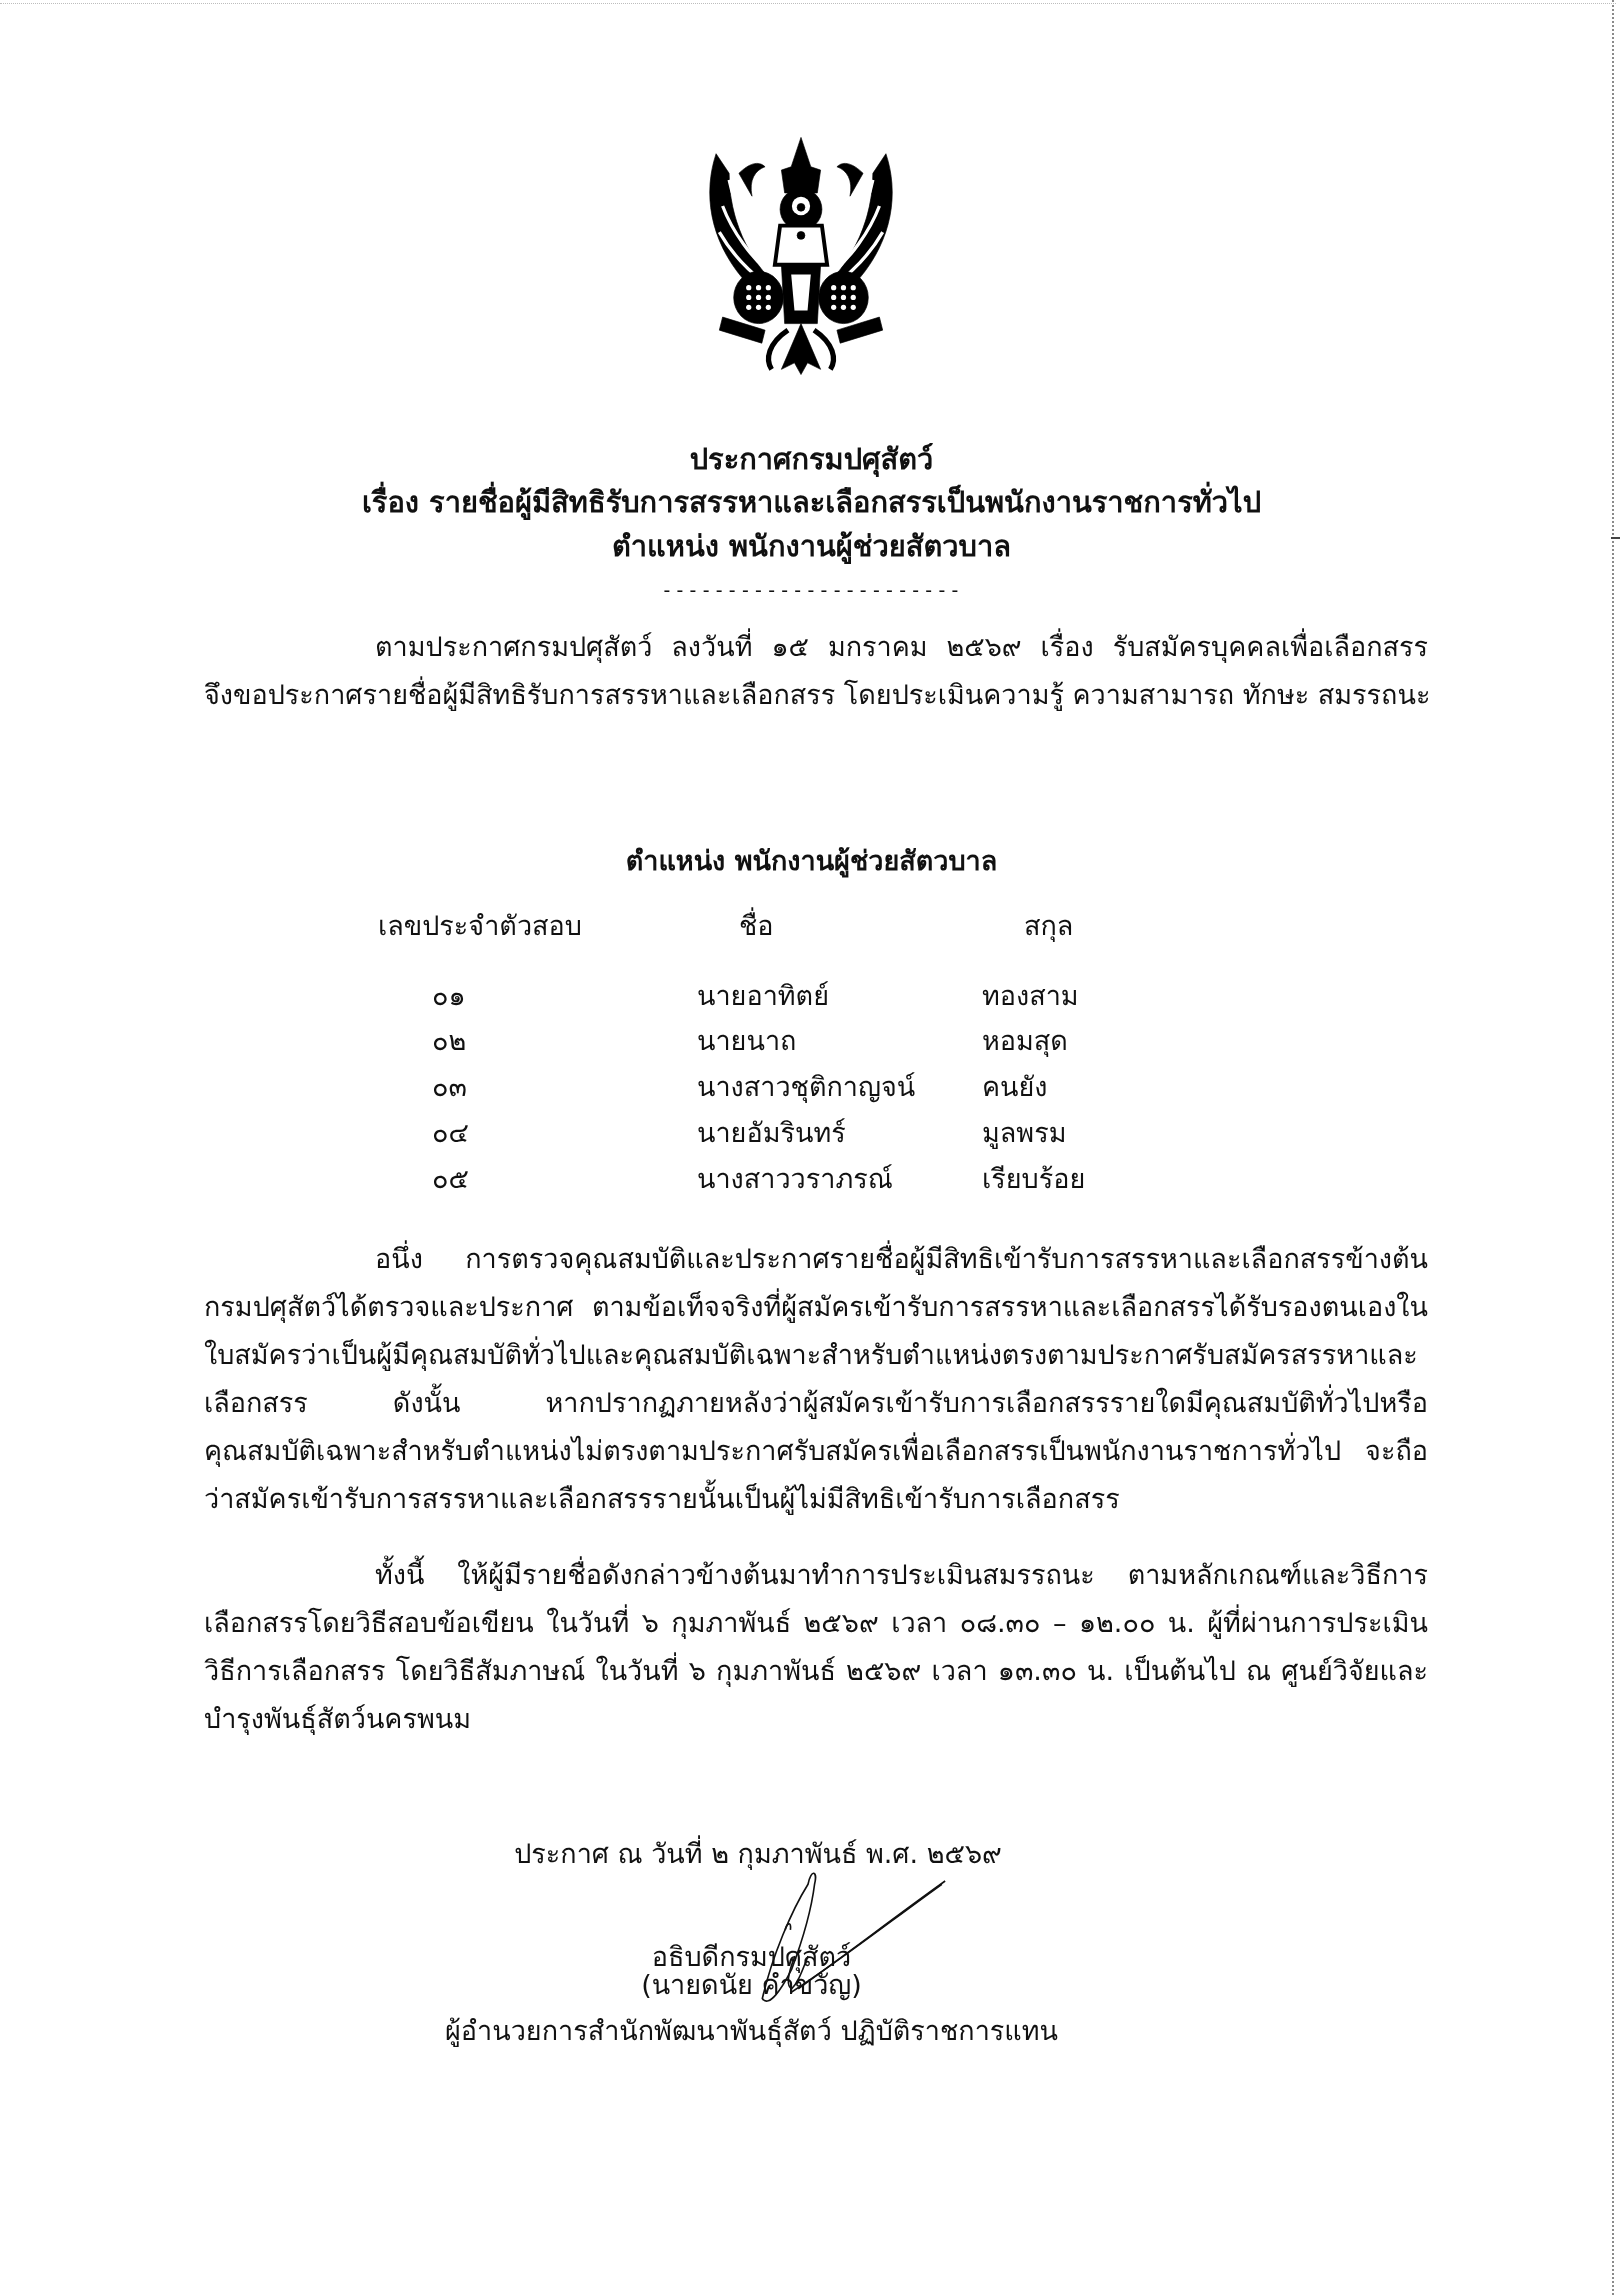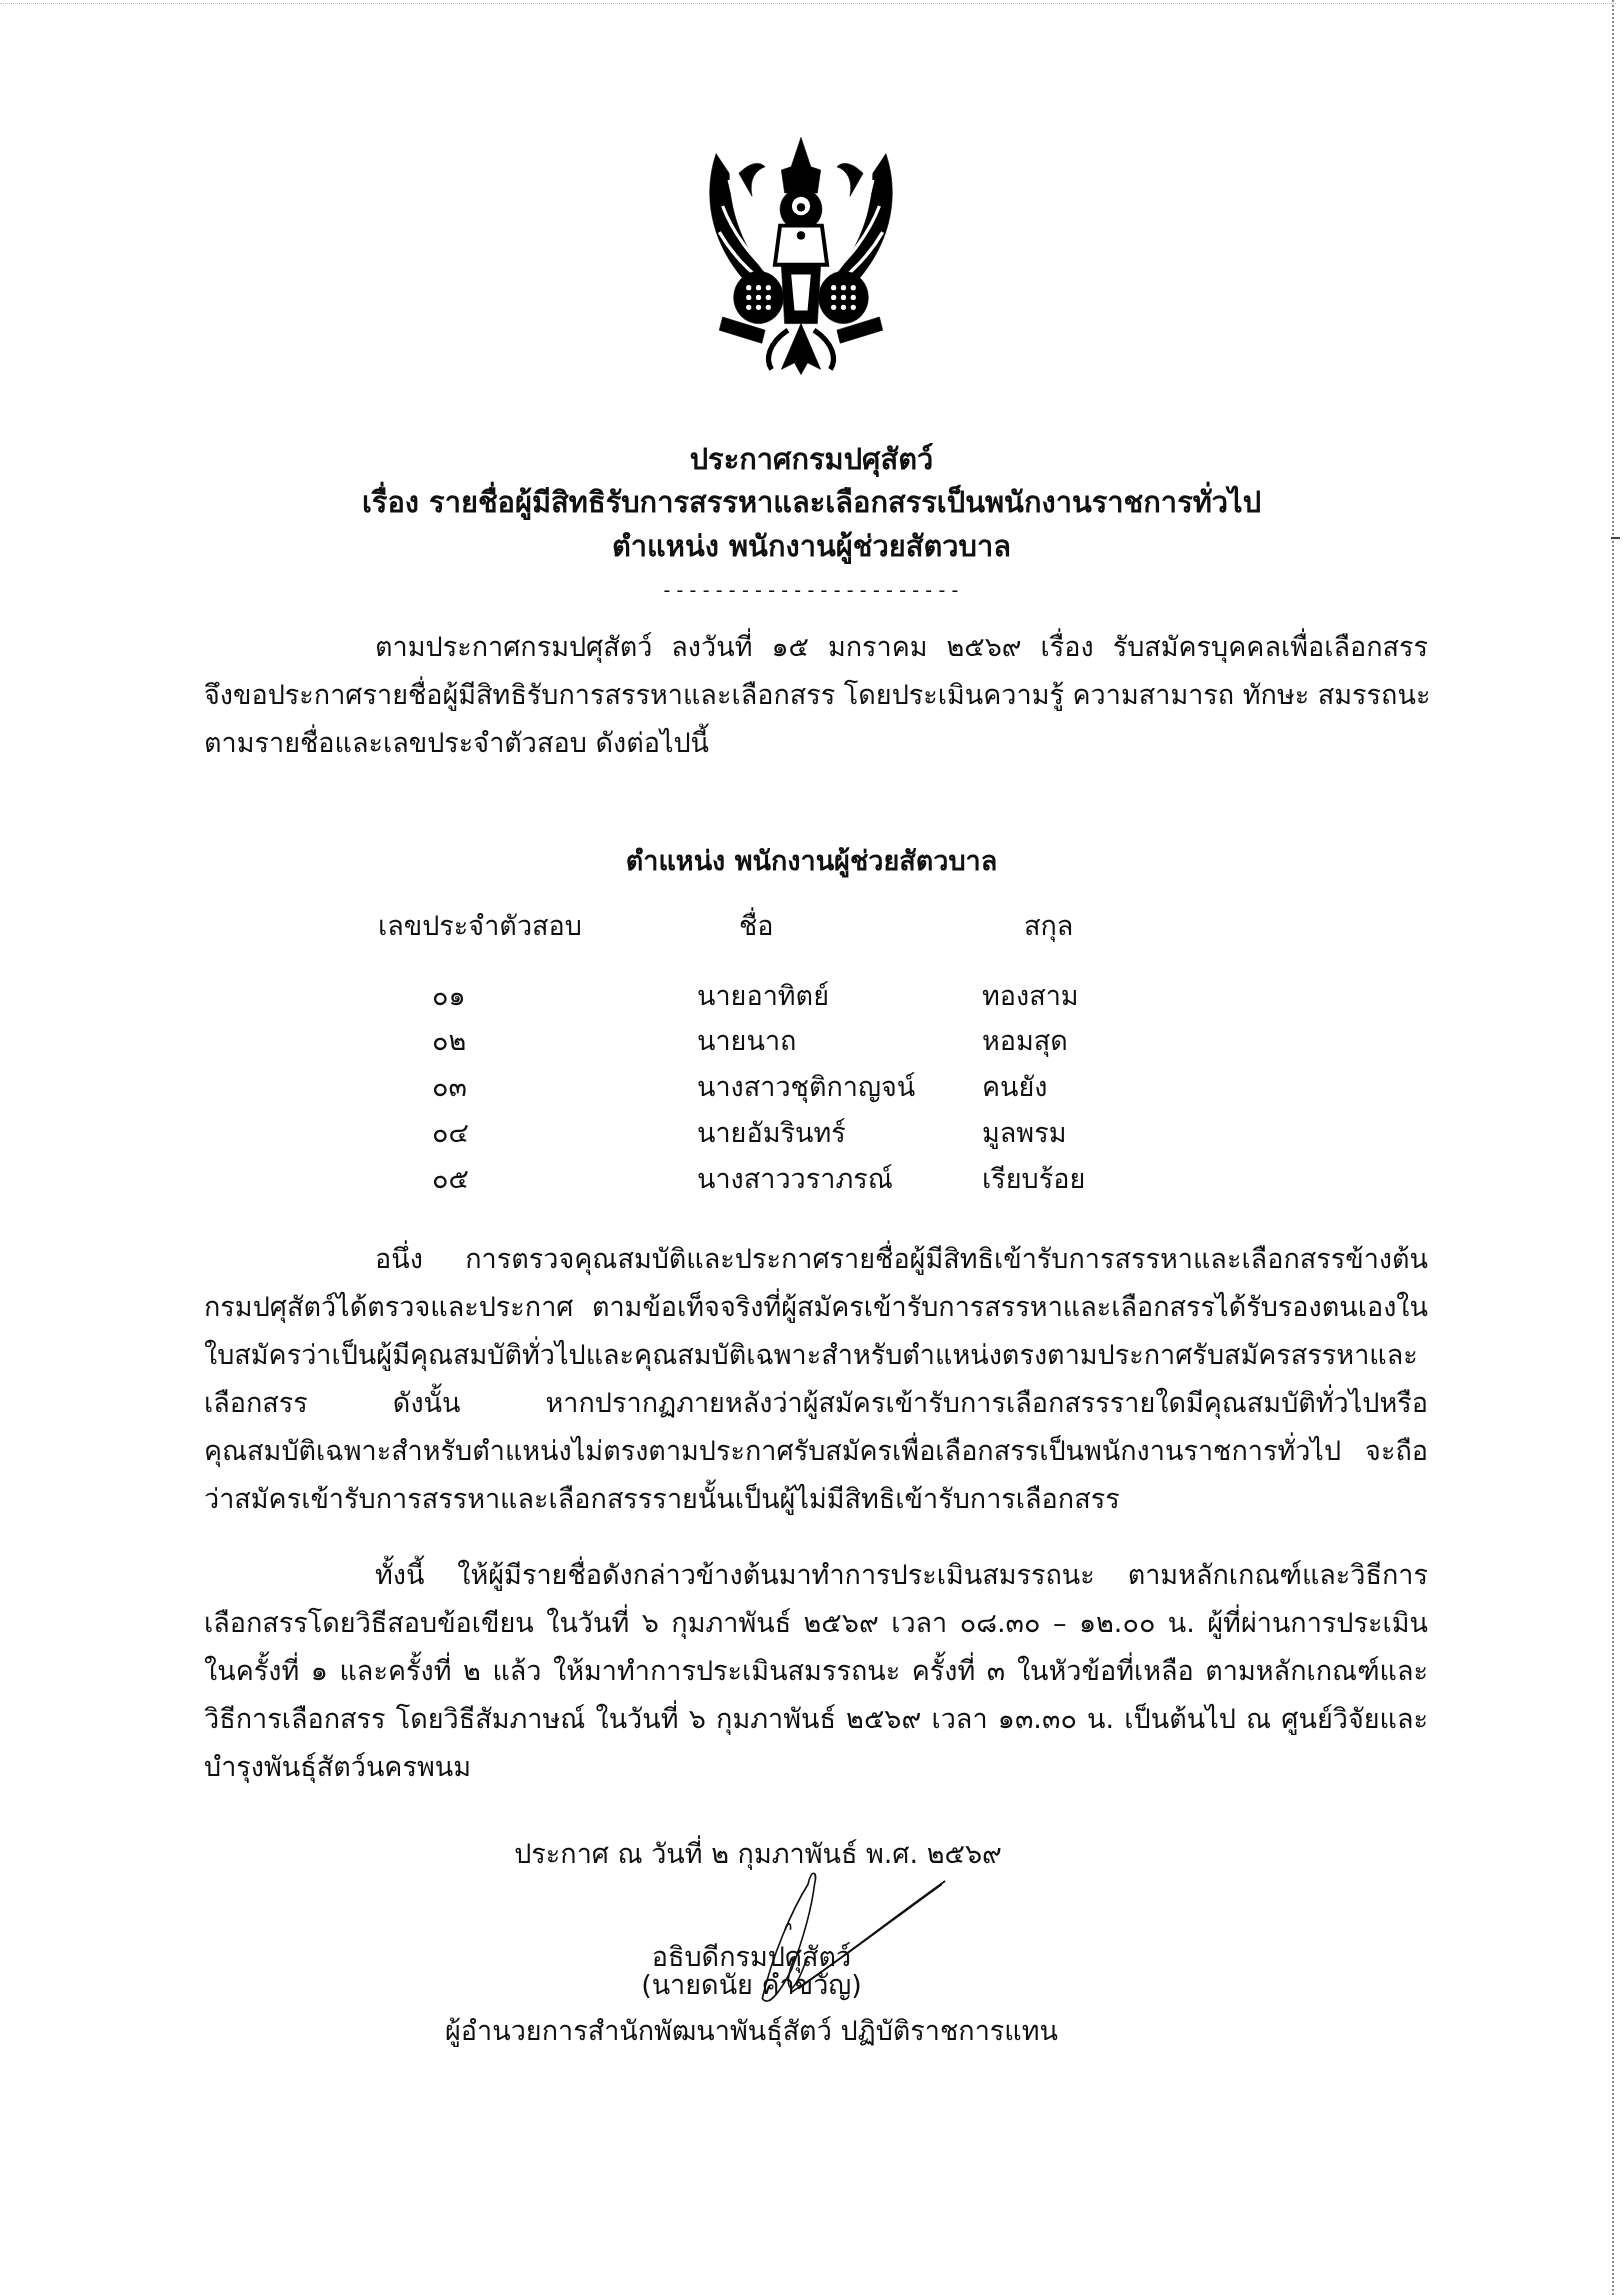--- a/index.html
+++ b/index.html
@@ -103,21 +103,20 @@
   </svg>
 
   <div class="center title" style="top:440px;">ประกาศกรมปศุสัตว์</div>
   <div class="center title" style="top:483px;">เรื่อง  รายชื่อผู้มีสิทธิรับการสรรหาและเลือกสรรเป็นพนักงานราชการทั่วไป</div>
   <div class="center title" style="top:527px;">ตำแหน่ง พนักงานผู้ช่วยสัตวบาล</div>
   <div class="center dashes" style="top:579px;">-----------------------</div>
 
   <div class="para" style="top:623px;">
     <p class="indent">ตามประกาศกรมปศุสัตว์ ลงวันที่ ๑๕ มกราคม ๒๕๖๙ เรื่อง รับสมัครบุคคลเพื่อเลือกสรร</p>
     <p>จึงขอประกาศรายชื่อผู้มีสิทธิรับการสรรหาและเลือกสรร โดยประเมินความรู้ ความสามารถ ทักษะ สมรรถนะ</p>
-    <p class="last">ตามรายชื่อและเลขประจำตัวสอบ ดังต่อไปนี้</p>
   </div>
 
   <div class="center poshead" style="top:839px;">ตำแหน่ง พนักงานผู้ช่วยสัตวบาล</div>
 
   <div>
     <div class="thead" style="top:904px; left:0; width:1623px;">
       <span class="c1">เลขประจำตัวสอบ</span>
       <span class="c2h">ชื่อ</span>
       <span class="c3h">สกุล</span>
     </div>
@@ -154,21 +153,20 @@
     <p>กรมปศุสัตว์ได้ตรวจและประกาศ ตามข้อเท็จจริงที่ผู้สมัครเข้ารับการสรรหาและเลือกสรรได้รับรองตนเองใน</p>
     <p>ใบสมัครว่าเป็นผู้มีคุณสมบัติทั่วไปและคุณสมบัติเฉพาะสำหรับตำแหน่งตรงตามประกาศรับสมัครสรรหาและ</p>
     <p>เลือกสรร ดังนั้น หากปรากฏภายหลังว่าผู้สมัครเข้ารับการเลือกสรรรายใดมีคุณสมบัติทั่วไปหรือ</p>
     <p>คุณสมบัติเฉพาะสำหรับตำแหน่งไม่ตรงตามประกาศรับสมัครเพื่อเลือกสรรเป็นพนักงานราชการทั่วไป จะถือ</p>
     <p class="last">ว่าสมัครเข้ารับการสรรหาและเลือกสรรรายนั้นเป็นผู้ไม่มีสิทธิเข้ารับการเลือกสรร</p>
   </div>
 
   <div class="para" style="top:1551px;">
     <p class="indent">ทั้งนี้ ให้ผู้มีรายชื่อดังกล่าวข้างต้นมาทำการประเมินสมรรถนะ ตามหลักเกณฑ์และวิธีการ</p>
     <p>เลือกสรรโดยวิธีสอบข้อเขียน ในวันที่ ๖ กุมภาพันธ์ ๒๕๖๙ เวลา ๐๘.๓๐ – ๑๒.๐๐ น. ผู้ที่ผ่านการประเมิน</p>
-    <p>ในครั้งที่ ๑ และครั้งที่ ๒ แล้ว ให้มาทำการประเมินสมรรถนะ ครั้งที่ ๓ ในหัวข้อที่เหลือ ตามหลักเกณฑ์และ</p>
     <p>วิธีการเลือกสรร โดยวิธีสัมภาษณ์ ในวันที่ ๖ กุมภาพันธ์ ๒๕๖๙ เวลา ๑๓.๓๐ น. เป็นต้นไป ณ ศูนย์วิจัยและ</p>
     <p class="last">บำรุงพันธุ์สัตว์นครพนม</p>
   </div>
 
   <div class="sign" style="top:1832px; padding-left:98px; box-sizing:border-box;">ประกาศ ณ วันที่ ๒ กุมภาพันธ์ พ.ศ. ๒๕๖๙</div>
 
   <svg class="signature" viewBox="0 0 340 240">
     <g fill="none" stroke="#111" stroke-width="2.5">
       <path d="M95 40 C70 80 40 150 25 215 C35 230 55 200 70 170 C85 130 100 80 105 40 C110 20 100 15 95 40 Z"></path>
       <path d="M75 150 C65 175 60 195 70 200 C80 190 85 175 95 150"></path>

